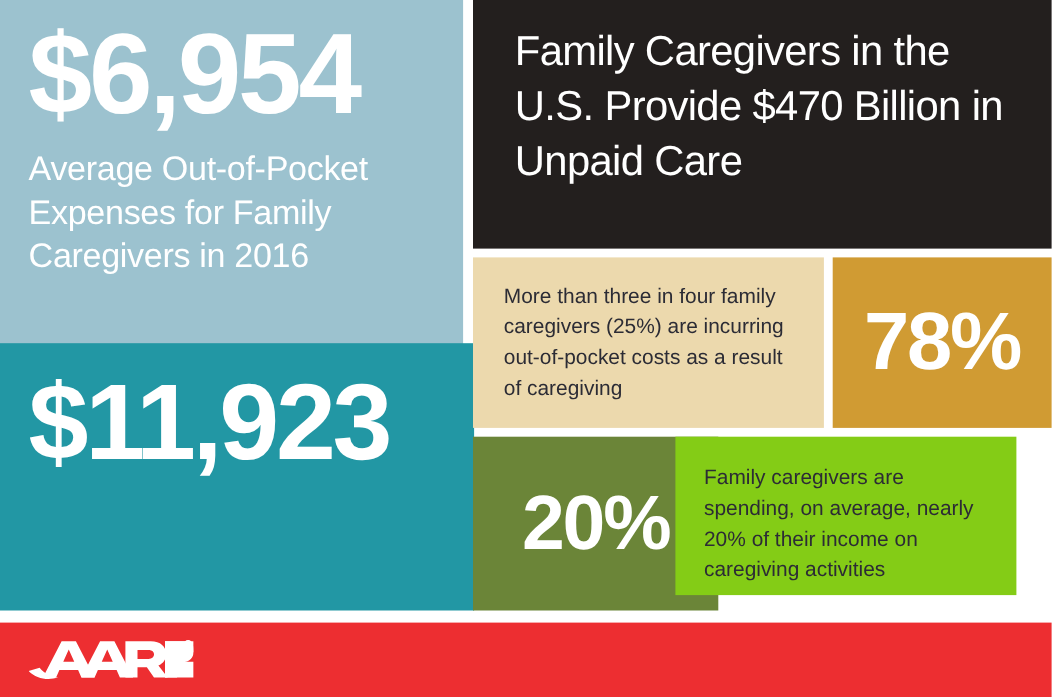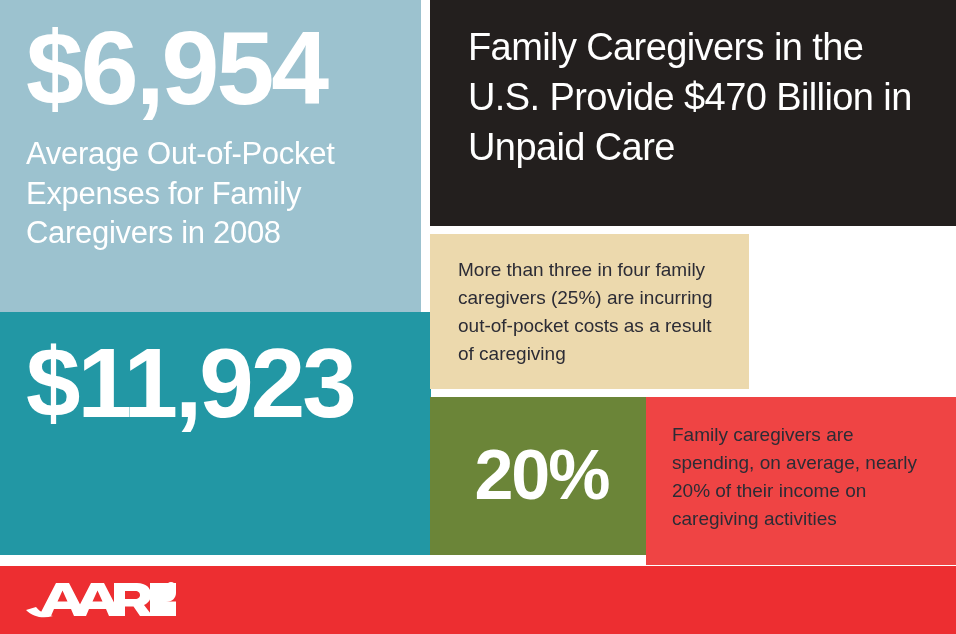--- a/index.html
+++ b/index.html
@@ -139,25 +139,25 @@
     align-items: center;
     justify-content: center;
   }
   #pct-value-20 {
     font-size: 70px;
     margin-top: -2px;
   }
 
   
   #panel-note-20 {
-    left: 646px;
+    left: 614px;
     top: 397px;
     width: 310px;
-    height: 168px;
-    background: #ef4444;
+    height: 144px;
+    background: #84cc16;
     padding: 24px 16px 0 26px;
   }
 
   
   #panel-footer {
     left: 0;
     top: 566px;
     width: 956px;
     height: 68px;
     background: #ed2e31;
@@ -170,35 +170,38 @@
     height: 44px;
   }
 </style>
 </head>
 <body>
 
 <div id="infographic">
 
   <div class="panel" id="panel-avg-oop">
     <div class="big-stat" id="stat-value-6954">$6,954</div>
-    <div class="stat-caption" id="stat-caption-6954">Average Out-of-Pocket Expenses for Family Caregivers in 2008</div>
+    <div class="stat-caption" id="stat-caption-6954">Average Out-of-Pocket Expenses for Family Caregivers in 2016</div>
   </div>
 
   <div class="panel" id="panel-long-distance">
     <div class="big-stat" id="stat-value-11923">$11,923</div>
   </div>
 
   <div class="panel" id="panel-headline">
     <div id="headline-text">Family Caregivers in the U.S. Provide $470 Billion in Unpaid Care</div>
   </div>
 
   <div class="panel" id="panel-note-78">
     <div class="note-text">More than three in four family caregivers (25%) are incurring out-of-pocket costs as a result of caregiving</div>
   </div>
 
+  <div class="panel" id="panel-pct-78">
+    <div class="pct-value" id="pct-value-78">78%</div>
+  </div>
 
   <div class="panel" id="panel-pct-20">
     <div class="pct-value" id="pct-value-20">20%</div>
   </div>
 
   <div class="panel" id="panel-note-20">
     <div class="note-text">Family caregivers are spending, on average, nearly 20% of their income on caregiving activities</div>
   </div>
 
   <div class="panel" id="panel-footer">

